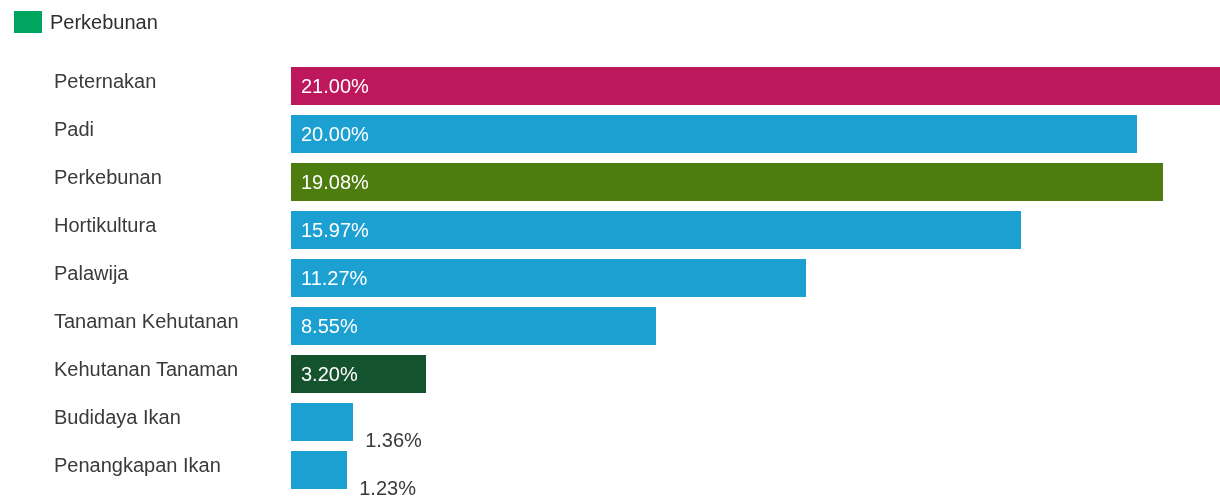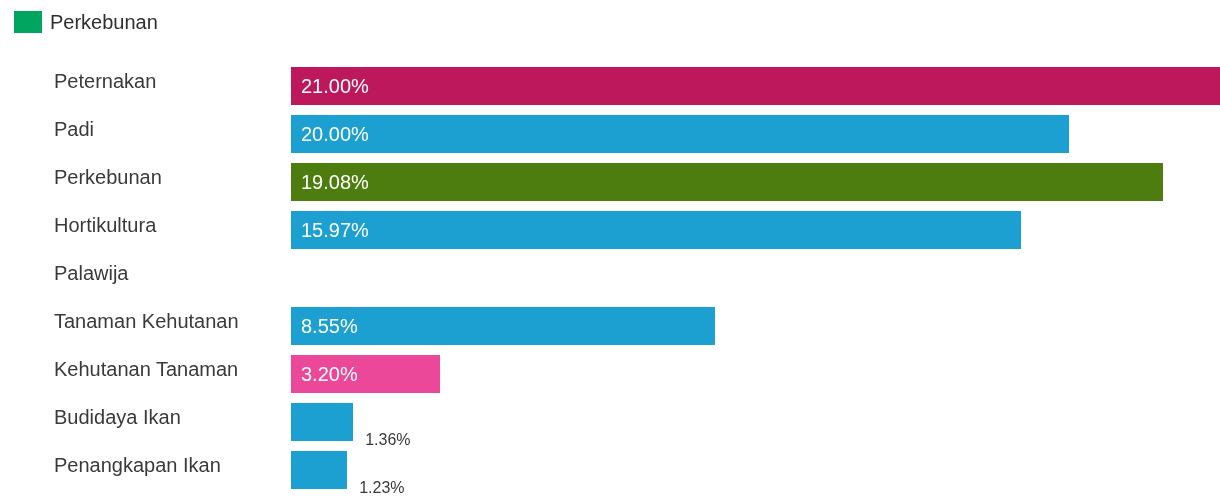--- a/index.html
+++ b/index.html
@@ -83,21 +83,21 @@
     background: #00A560;
   }
   .bar-value-inside {
     font-size: 20px;
     color: #ffffff;
     padding-left: 10px;
     white-space: nowrap;
     line-height: 1;
   }
   .bar-value-outside {
-    font-size: 16px;
+    font-size: 20px;
     color: #3a3a3a;
     margin-left: 12px;
     white-space: nowrap;
     line-height: 1;
     margin-top: 36px;
   }
 </style>
 </head>
 <body>
 
@@ -113,21 +113,21 @@
         <div class="row-label">Peternakan</div>
         <div class="bar-wrap">
           <div class="bar" style="width: 959.7px; background: #be185d;">
             <span class="bar-value-inside">21.00%</span>
           </div>
         </div>
       </div>
       <div class="row">
         <div class="row-label">Padi</div>
         <div class="bar-wrap">
-          <div class="bar" style="width: 778px; background: rgb(28, 160, 209);">
+          <div class="bar" style="width: 846px; background: rgb(28, 160, 209);">
             <span class="bar-value-inside">20.00%</span>
           </div>
         </div>
       </div>
       <div class="row">
         <div class="row-label">Perkebunan</div>
         <div class="bar-wrap">
           <div class="bar is-highlight" style="width: 871.956px; background: #4d7c0f;">
             <span class="bar-value-inside">19.08%</span>
           </div>
@@ -136,33 +136,38 @@
       <div class="row">
         <div class="row-label">Hortikultura</div>
         <div class="bar-wrap">
           <div class="bar" style="width: 729.829px; background: rgb(28, 160, 209);">
             <span class="bar-value-inside">15.97%</span>
           </div>
         </div>
       </div>
       <div class="row">
         <div class="row-label">Palawija</div>
+        <div class="bar-wrap">
+          <div class="bar" style="width: 515.039px; background: rgb(28, 160, 209);">
+            <span class="bar-value-inside">11.27%</span>
+          </div>
+        </div>
       </div>
       <div class="row">
         <div class="row-label">Tanaman Kehutanan</div>
         <div class="bar-wrap">
-          <div class="bar" style="width: 424px; background: rgb(28, 160, 209);">
+          <div class="bar" style="width: 365px; background: rgb(28, 160, 209);">
             <span class="bar-value-inside">8.55%</span>
           </div>
         </div>
       </div>
       <div class="row">
         <div class="row-label">Kehutanan Tanaman</div>
         <div class="bar-wrap">
-          <div class="bar" style="width: 149px; background: #ec4899;">
+          <div class="bar" style="width: 135px; background: #14532d;">
             <span class="bar-value-inside">3.20%</span>
           </div>
         </div>
       </div>
       <div class="row">
         <div class="row-label">Budidaya Ikan</div>
         <div class="bar-wrap">
           <div class="bar" style="width: 62.152px; background: rgb(28, 160, 209);"></div>
           <span class="bar-value-outside">1.36%</span>
         </div>

